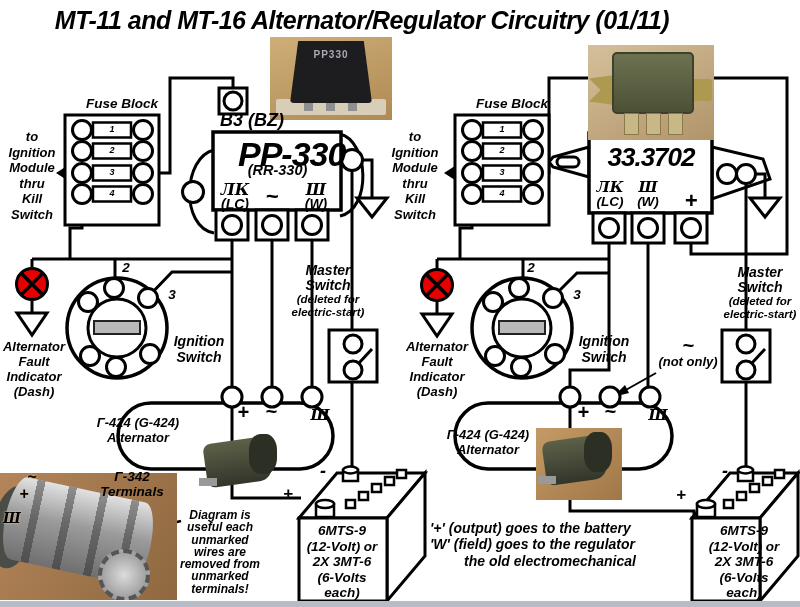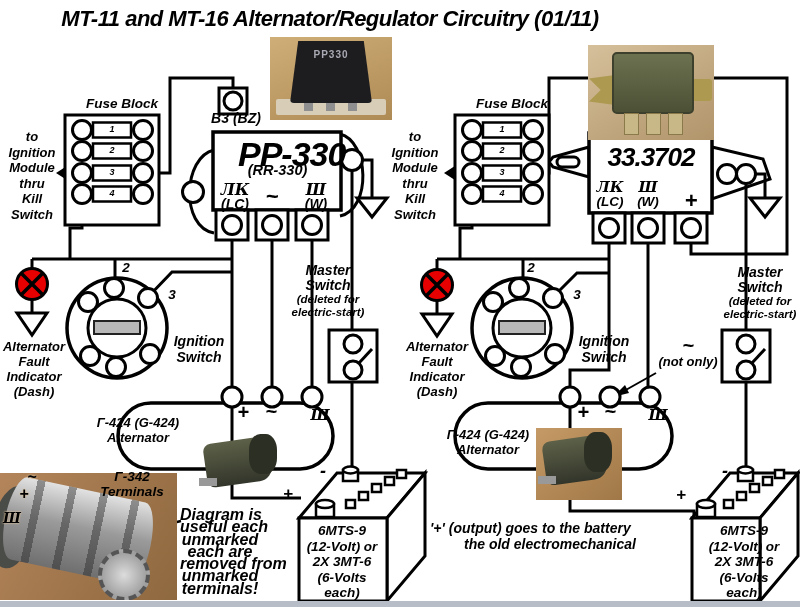--- a/index.html
+++ b/index.html
@@ -259,38 +259,38 @@
   <div style="left:52px;top:4px;width:28px;height:40px;background:#2c2f24;border-radius:40%;"></div>
   <div style="left:2px;top:48px;width:18px;height:8px;background:#999;"></div>
 </div>
 
 <div class="photo" style="left:536px;top:428px;width:86px;height:72px;background:linear-gradient(140deg,#c59a66,#a07747);">
   <div style="left:8px;top:10px;width:62px;height:44px;background:linear-gradient(#5d6148,#32352a);border-radius:8px 14px 14px 8px;transform:rotate(-8deg);"></div>
   <div style="left:48px;top:4px;width:28px;height:40px;background:#2c2f24;border-radius:40%;"></div>
   <div style="left:2px;top:48px;width:18px;height:8px;background:#999;"></div>
 </div>
 
-<div class="t" style="left:0;top:6px;width:660px;font-size:22px;letter-spacing:-0.5px;">MT-11 and MT-16 Alternator/Regulator Circuitry (01/11)</div>
+<div class="t" style="left:0;top:6px;width:660px;font-size:25px;letter-spacing:-0.5px;padding-left:32px;">MT-11 and MT-16 Alternator/Regulator Circuitry (01/11)</div>
 
 <div class="t" style="left:76px;top:96px;width:92px;font-size:13.5px;">Fuse Block</div>
 <div class="t" style="left:93px;top:124px;width:38px;font-size:9px;">1</div>
 <div class="t" style="left:93px;top:145px;width:38px;font-size:9px;">2</div>
 <div class="t" style="left:93px;top:167px;width:38px;font-size:9px;">3</div>
 <div class="t" style="left:93px;top:188px;width:38px;font-size:9px;">4</div>
 
 <div class="t" style="left:0;top:129px;width:64px;font-size:13px;line-height:15.5px;">
   <div>to</div>
     <div>Ignition</div>
   <div>Module</div>
     <div>thru</div>
   <div>Kill</div>
     <div>Switch</div>
 </div>
 
-<div class="t" style="left:198px;top:110px;width:76px;font-size:14px;">B3 (BZ)</div>
+<div class="t" style="left:214px;top:110px;width:76px;font-size:18px;">B3 (BZ)</div>
 <div class="t" style="left:238px;top:135px;width:105px;font-size:34px;letter-spacing:-1px;">PP-330</div>
 <div class="t" style="left:230px;top:162px;width:95px;font-size:14.5px;">(RR-330)</div>
 <div class="t serif" style="left:214px;top:180px;width:42px;font-size:16px;">ЛК</div>
 <div class="t" style="left:212px;top:196px;width:46px;font-size:14px;">(LC)</div>
 <div class="t" style="left:258px;top:184px;width:28px;font-size:22px;">~</div>
 <div class="t serif" style="left:296px;top:180px;width:40px;font-size:16px;">Ш</div>
 <div class="t" style="left:294px;top:196px;width:44px;font-size:14px;">(W)</div>
 
 <div class="t" style="left:0;top:339px;width:68px;font-size:13px;line-height:15px;">
   <div>Alternator</div>
@@ -398,28 +398,29 @@
 </div>
 
 <div class="t" style="left:92px;top:469px;width:80px;font-size:13.5px;line-height:15px;">
   <div>Г-342</div>
     <div>Terminals</div>
 </div>
 <div class="t ptxt" style="left:22px;top:468px;width:20px;font-size:16px;">~</div>
 <div class="t ptxt" style="left:14px;top:485px;width:20px;font-size:16px;">+</div>
 <div class="t ptxt serif" style="left:2px;top:510px;width:20px;font-size:14px;">Ш</div>
 
-<div class="t" style="left:180px;top:509px;width:80px;font-size:16px;line-height:12.3px;">
+<div class="t" style="left:180px;top:509px;width:80px;font-size:12px;line-height:12.3px;">
   <div>Diagram is</div>
     <div>useful each</div>
     <div>unmarked</div>
-  <div>each are</div>
+  <div>wires are</div>
     <div>removed from</div>
     <div>unmarked</div>
   <div>terminals!</div>
 </div>
 
 <div class="t" id="footnote" style="left:430px;top:520px;width:280px;font-size:14px;line-height:16.4px;">
   <div>'+' (output) goes to the battery</div>
+  <div>'W' (field) goes to the regulator</div>
   <div class="ind">the old electromechanical</div>
 </div>
 
 <div style="position:absolute;left:0;top:601px;width:800px;height:6px;background:#b6bdc6;z-index:40;"></div>
 
 </body></html>

